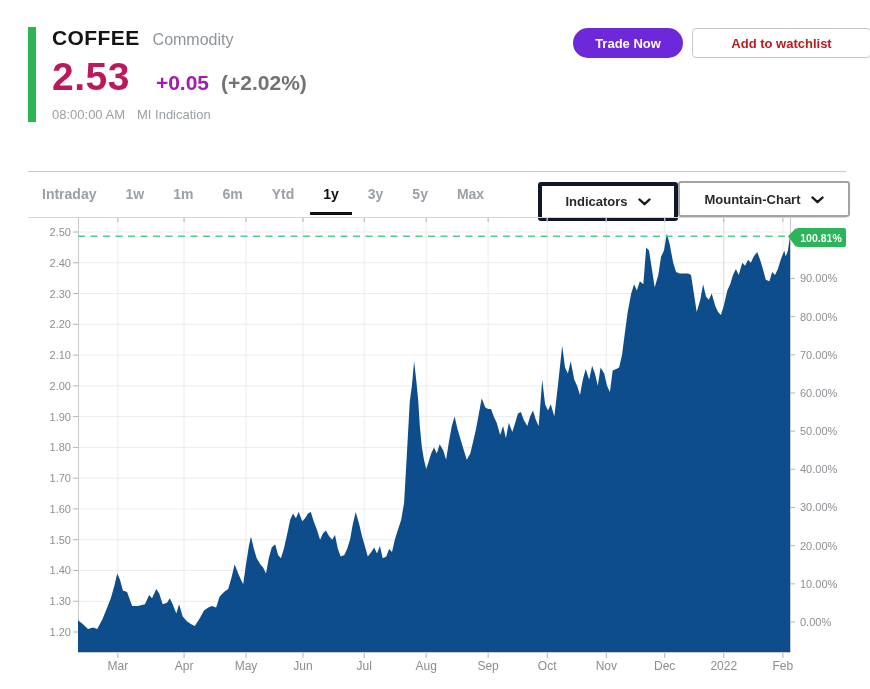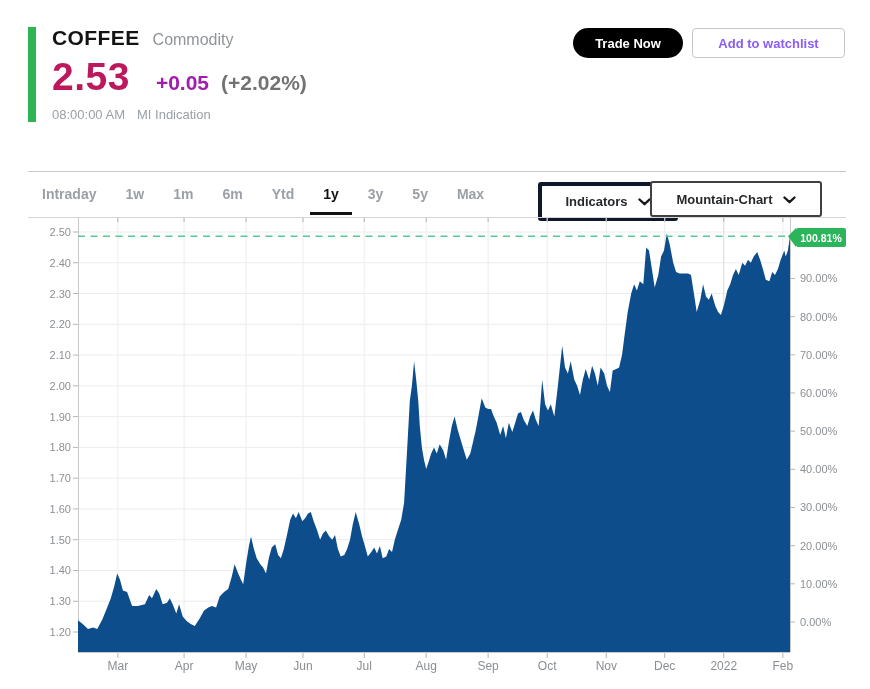--- a/index.html
+++ b/index.html
@@ -13,31 +13,31 @@
   #symbol-title{font-size:21px;font-weight:800;color:#141414;letter-spacing:.4px;margin:0;}
   #instrument-type{font-size:16px;color:#8f9499;}
   .qline2{display:flex;align-items:baseline;margin-top:7px;}
   #price-value{font-size:39px;font-weight:800;color:#be185d;line-height:1;letter-spacing:.5px;}
   #price-change{font-size:21px;font-weight:700;color:#a21caf;margin-left:26px;}
   #price-change-pct{font-size:21px;font-weight:700;margin-left:12px;}
   .qline3{margin-top:11px;font-size:13px;color:#9aa0a5;display:flex;gap:12px;}
 
   button{font-family:"Liberation Sans",sans-serif;cursor:pointer;}
   #trade-now-button{left:573px;top:28px;width:110px;height:30px;border:none;border-radius:15px;color:#fff;font-size:13px;font-weight:700;}
-  #watchlist-button{left:692px;top:28px;width:153px;height:30px;background:#fff;border:1px solid #c6c6c6;border-radius:4px;color:#8b5cf6;font-size:13px;font-weight:700;}
+  #watchlist-button{left:692px;top:28px;width:179px;height:30px;background:#fff;border:1px solid #c6c6c6;border-radius:4px;color:#b91c1c;font-size:13px;font-weight:700;}
 
   
   #toolbar-divider{left:28px;top:171px;width:818px;height:1px;background:#c9c9c9;}
   #range-tabs{left:42px;top:181px;height:26px;display:flex;gap:29px;align-items:center;}
   .range-tab{font-size:14px;font-weight:700;color:#9aa0a5;position:relative;white-space:nowrap;}
   .range-tab.active{color:#111;}
   .range-tab.active::after{content:"";position:absolute;left:-13px;right:-13px;top:26px;height:3px;background:#111;}
   .dd-btn{display:flex;align-items:center;justify-content:center;gap:10px;background:#fff;border-radius:3px;font-size:13px;font-weight:700;color:#26292c;}
   #indicators-dd{left:538px;top:182px;width:132px;height:31px;border:4px solid #0f172a;}
-  #charttype-dd{left:650px;top:181px;width:168px;height:32px;border:2px solid #404040;text-align:right;}
+  #charttype-dd{left:678px;top:181px;width:168px;height:32px;border:2px solid #a3a3a3;text-align:right;}
   .chev{display:inline-block;}
 
   #chart-svg{left:0;top:217px;}
   #chart-svg text{font-family:"Liberation Sans",sans-serif;}
 </style>
 </head>
 <body>
 
 <div class="abs" id="accent-bar" style="background: rgb(46, 181, 83);"></div>
 
@@ -50,21 +50,21 @@
     <span id="price-value">2.53</span>
     <span id="price-change">+0.05</span>
     <span id="price-change-pct" style="color: #737373;">(+2.02%)</span>
   </div>
   <div class="qline3">
     <span>08:00:00 AM</span>
     <span>MI Indication</span>
   </div>
 </div>
 
-<button class="abs" id="trade-now-button" style="background: #000000;">Trade Now</button>
+<button class="abs" id="trade-now-button" style="background: #6d28d9;">Trade Now</button>
 <button class="abs" id="watchlist-button">Add to watchlist</button>
 
 <div class="abs" id="toolbar-divider"></div>
 
 <nav class="abs" id="range-tabs">
     <span class="range-tab">Intraday</span>
     <span class="range-tab">1w</span>
     <span class="range-tab">1m</span>
     <span class="range-tab">6m</span>
     <span class="range-tab">Ytd</span>

